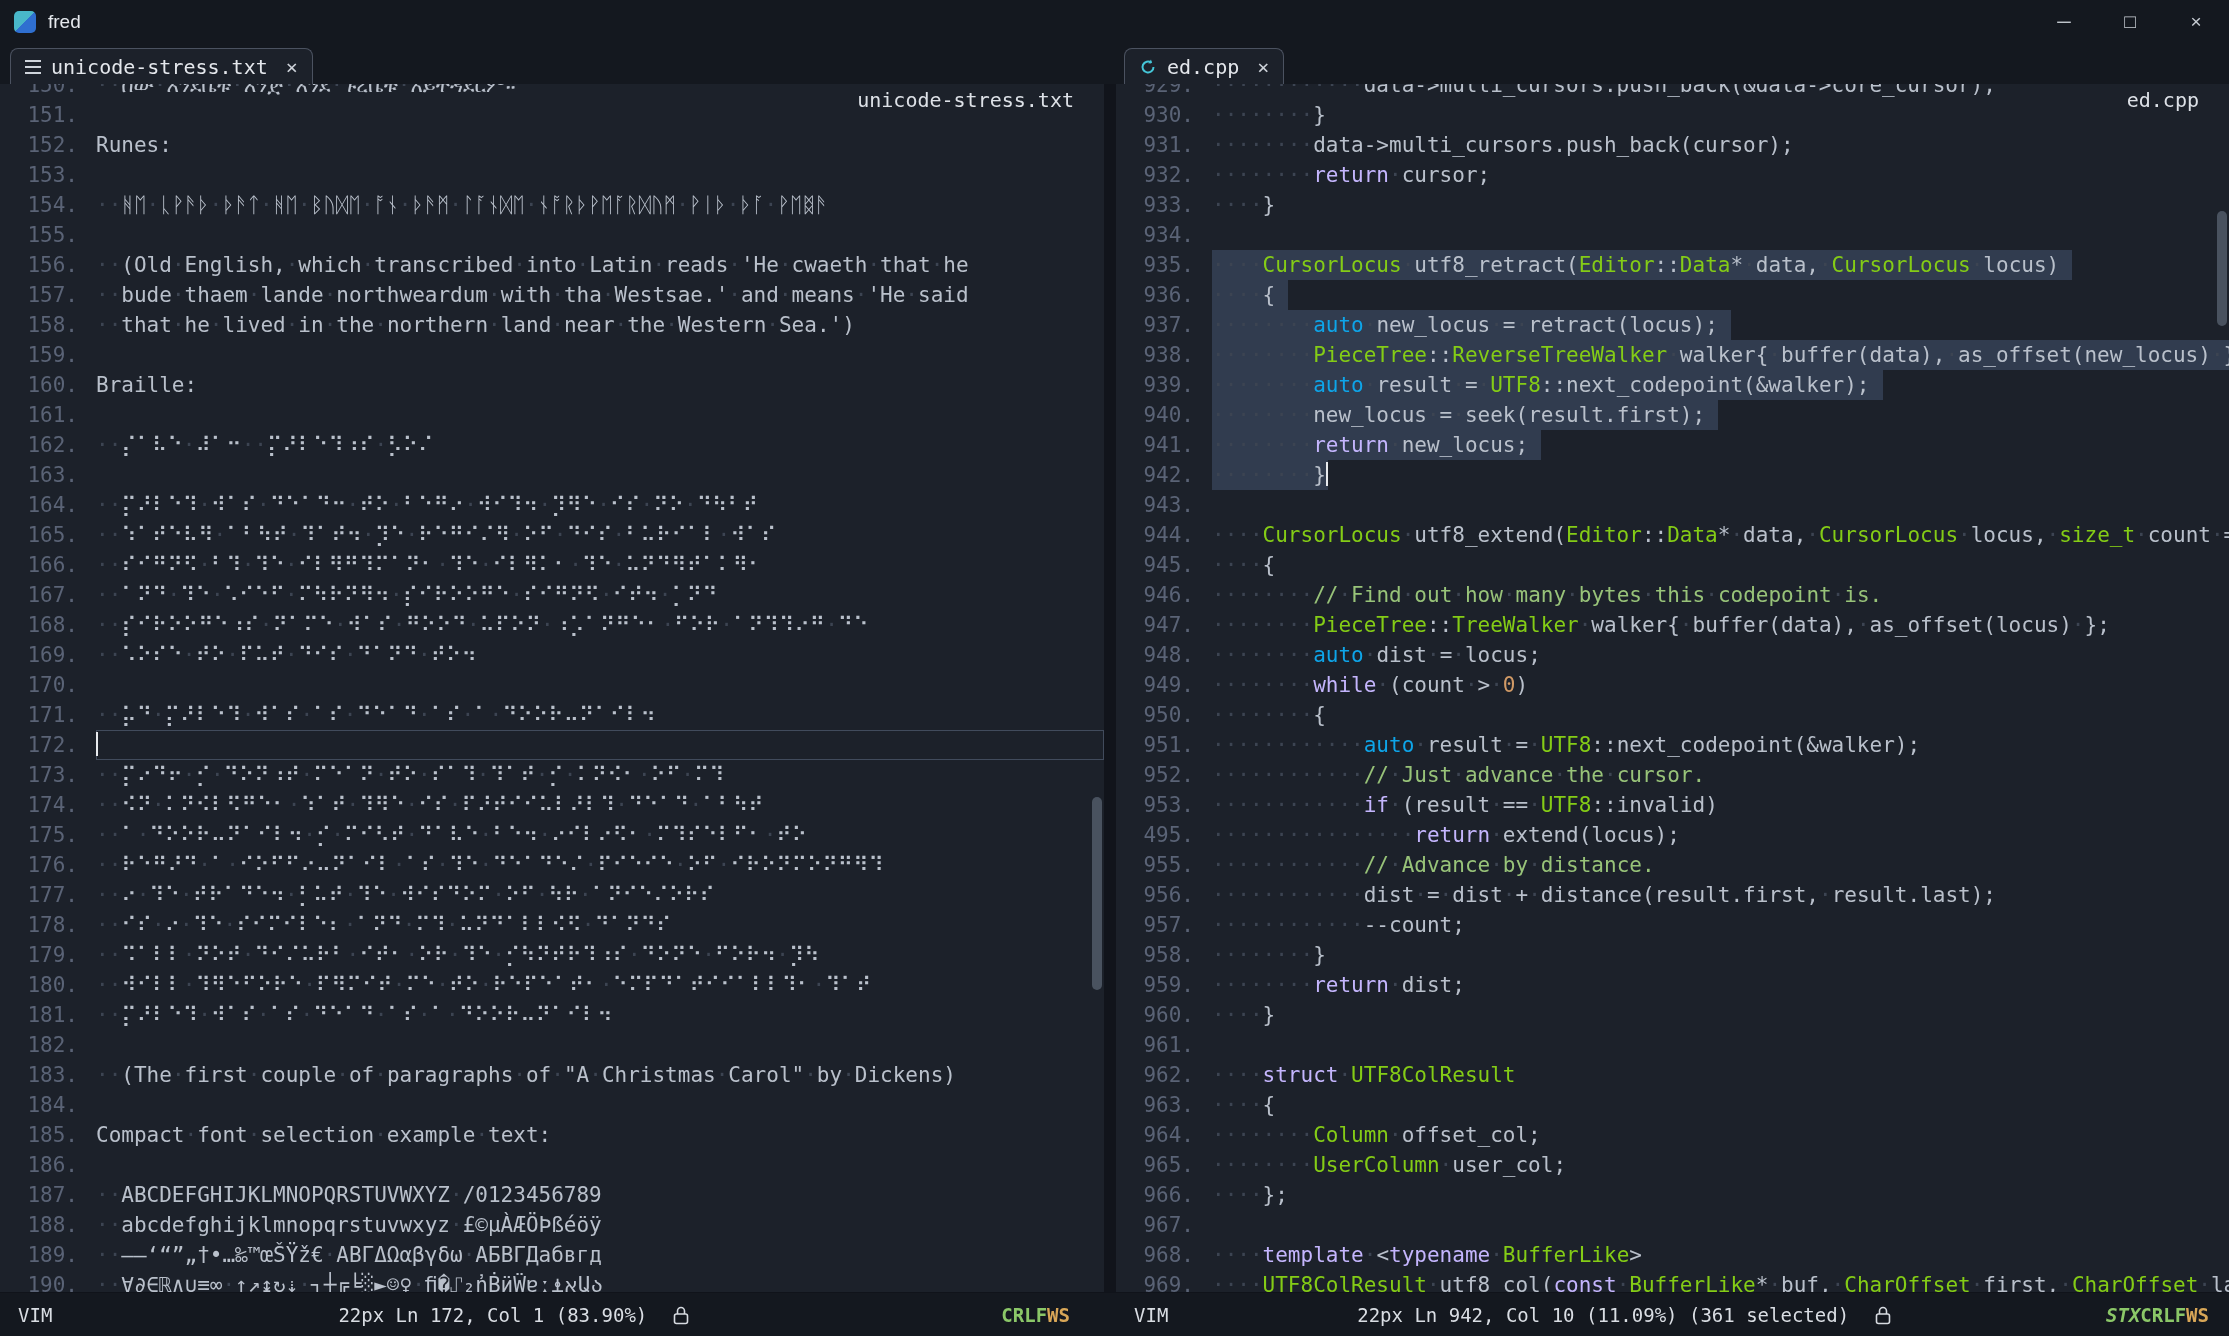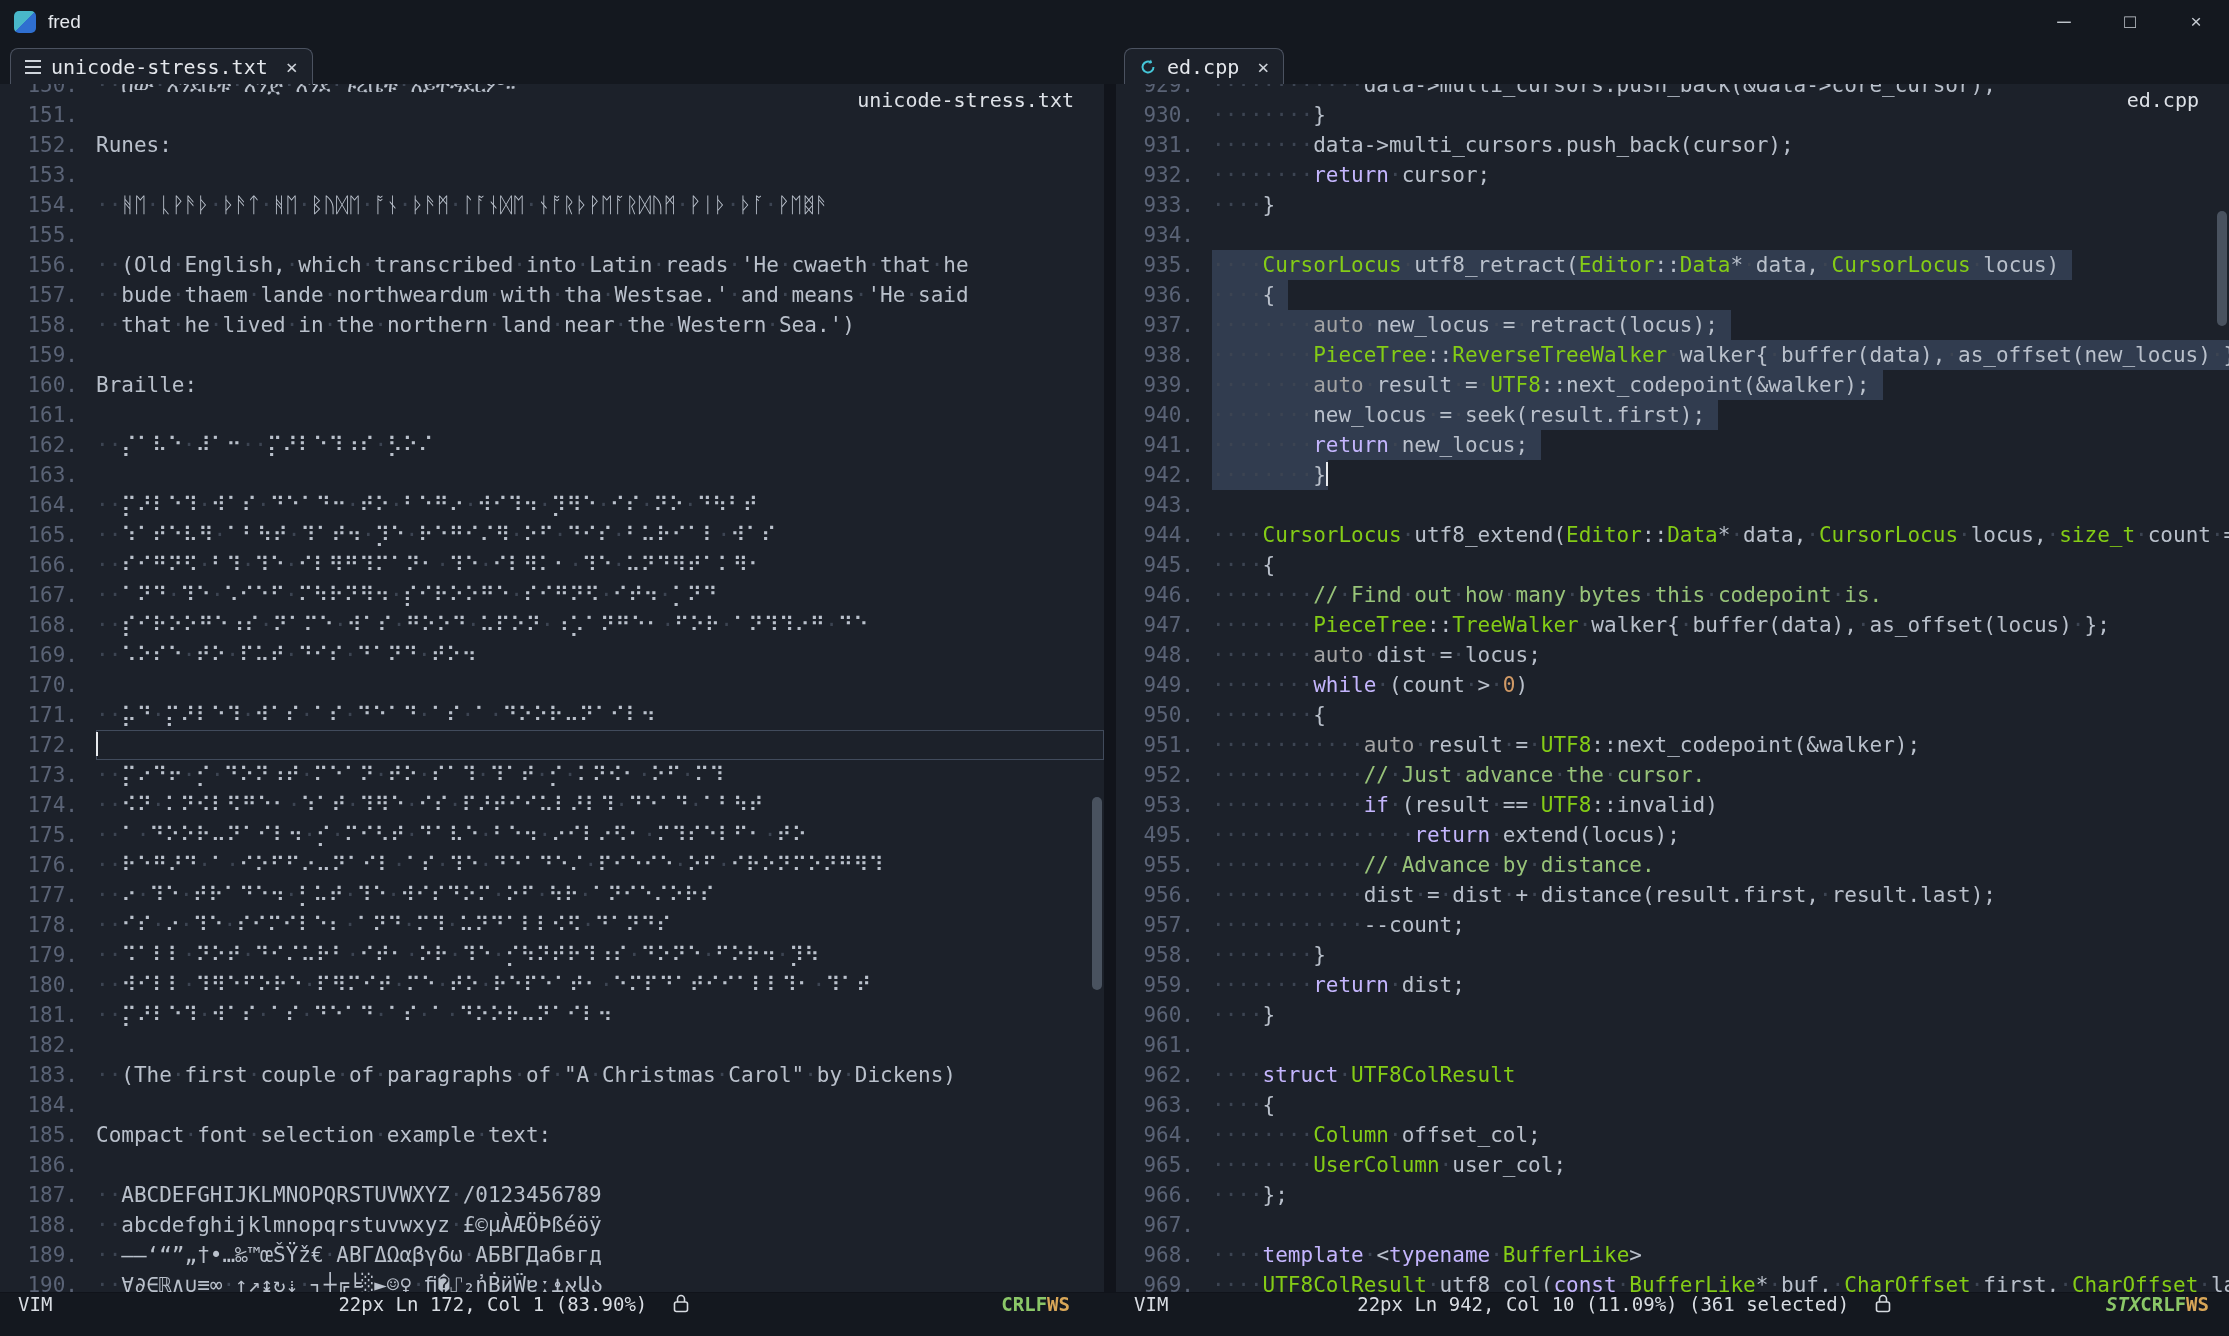--- a/index.html
+++ b/index.html
@@ -42,31 +42,31 @@
   .content { flex:1; min-width:0; overflow:hidden; }
   .code { display:inline-block; white-space:pre; min-height:30px; }
   .curline { box-shadow:inset 0 0 0 1px #414b5c; }
   .selbg { background:#313c4f; }
   .selnl { padding-right:13px; }
   .caret { display:inline-block; width:2px; height:24px; background:#e7eaee; vertical-align:-4px; }
   
   .pl { color:#b9c0cb; }
   .kw { color:#c4b5fd; }
   .ty { color:#84cc16; }
-  .au { color:#a3a3a3; }
+  .au { color:#0ea5e9; }
   .cm { color:#98c379; }
   .nm { color:#d19a66; }
   .ws { color:#3c4452; }
   
   .vscroll { position:absolute; top:0; right:0; width:14px; height:100%; }
   .thumb { position:absolute; left:2px; width:10px; border-radius:5px; background:#49525f; }
   
   .statusbar { height:44px; display:flex; background:#14181f; border-top:1px solid #10131a;
                font-family:"DejaVu Sans Mono","DejaVu Sans",monospace; font-size:19px; }
-  .status { display:flex; align-items:flex-start; }
+  .status { display:flex; align-items:center; }
   .status.left { width:1116px; }
   .status.right { flex:1; }
   .mode { padding-left:18px; }
   .pos { margin-left:auto; }
   .lock { margin:0 26px; display:flex; align-items:center; }
   .flags { margin-left:auto; display:flex; font-weight:bold; }
   .status.left .flags { padding-right:46px; }
   .status.right .flags { padding-right:20px; }
 </style>
 </head>

